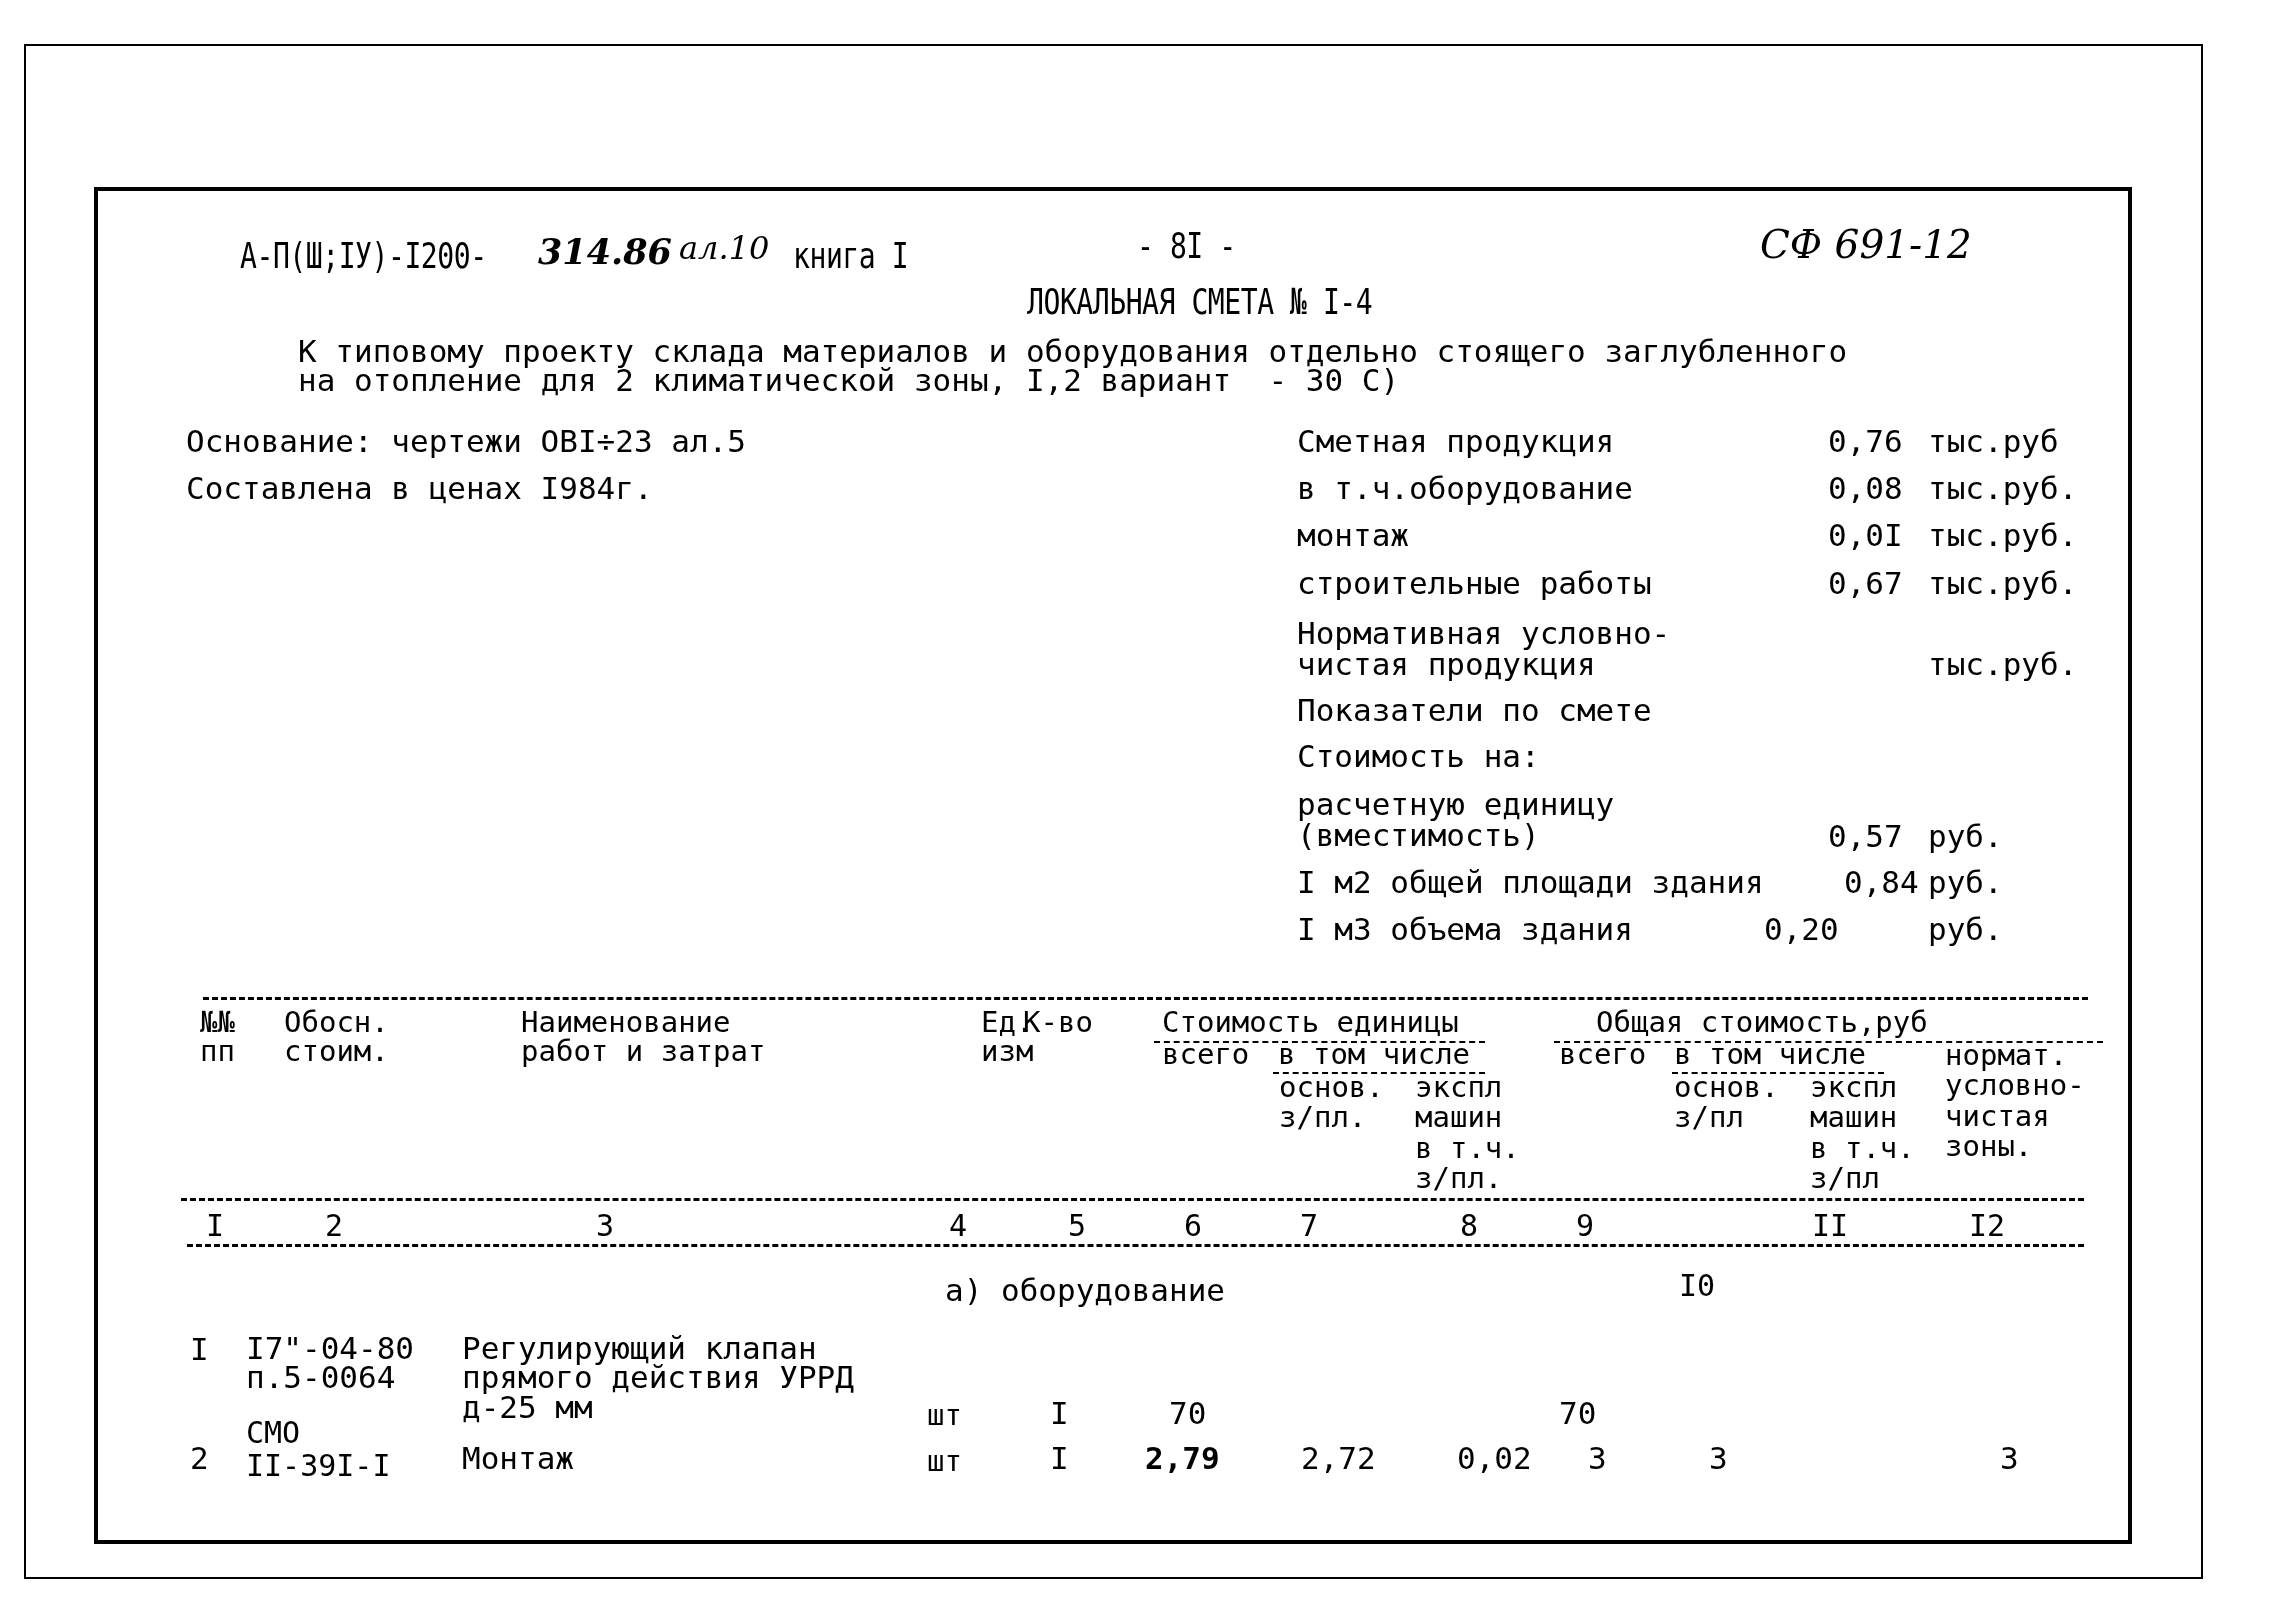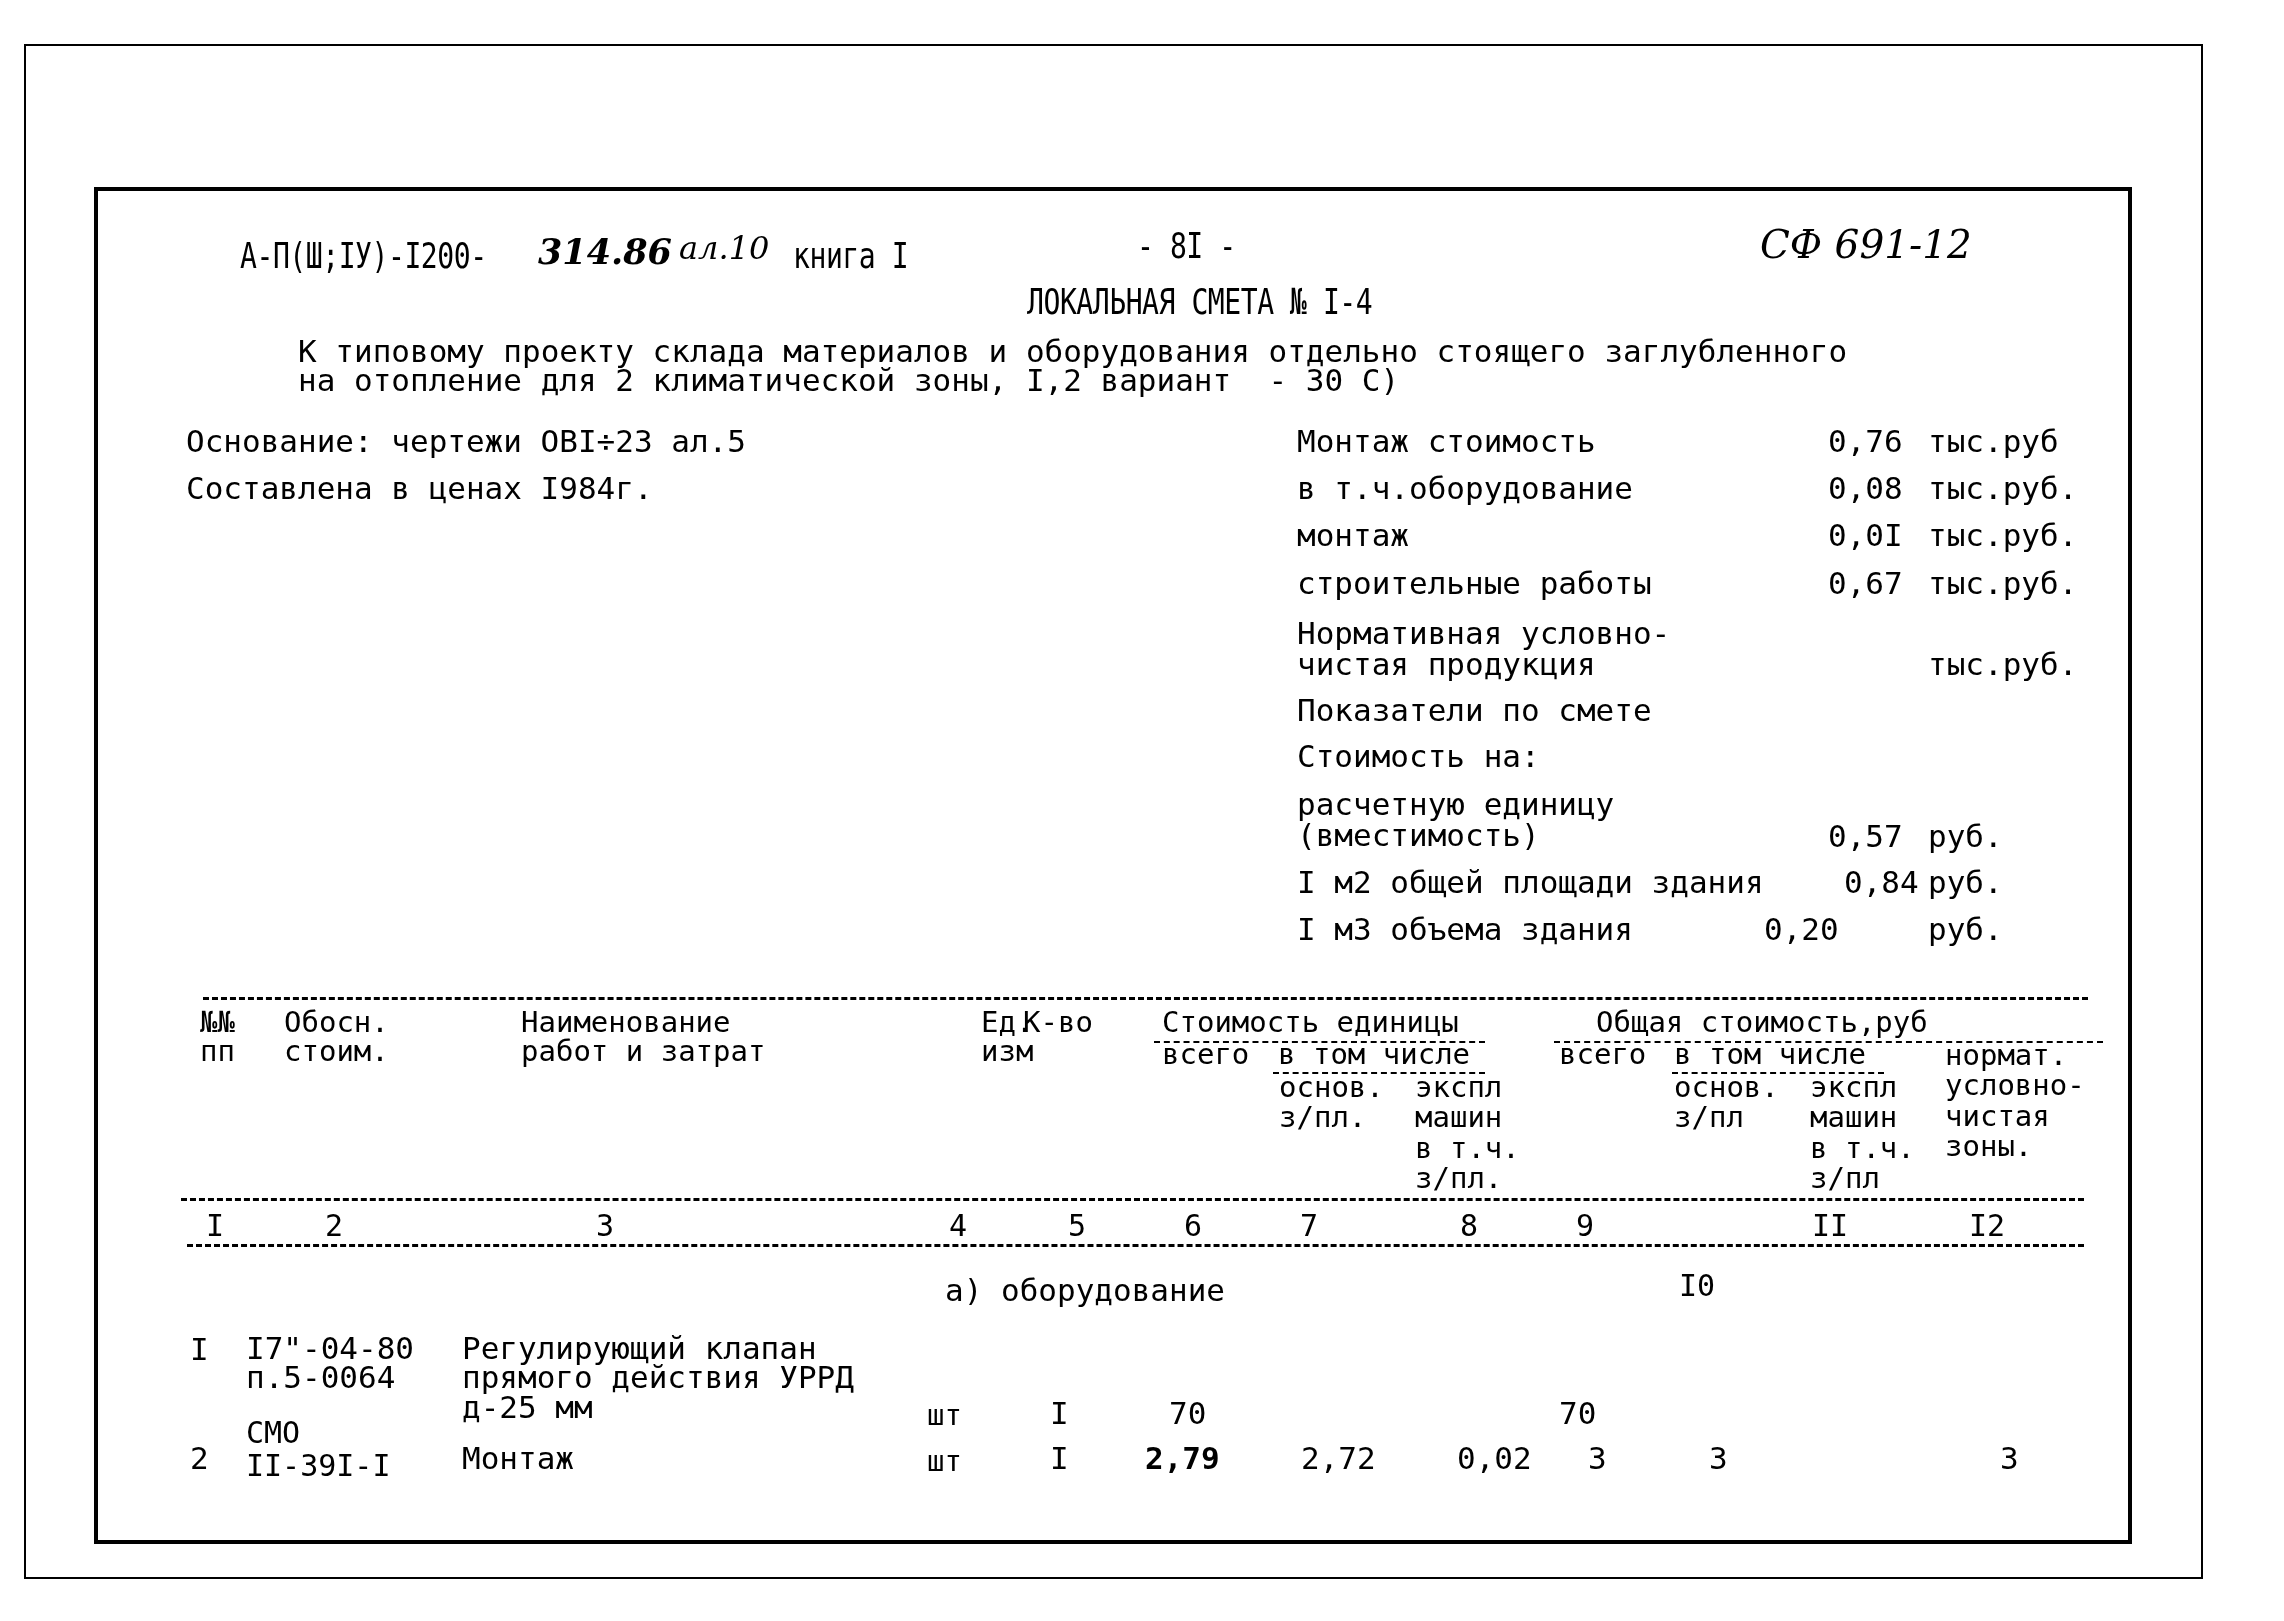--- a/index.html
+++ b/index.html
@@ -28,21 +28,21 @@
 <div class="t cond" style="left:793px; top:238px; font-size:36px;">книга I</div>
 <div class="t cond" style="left:1137px; top:228px; font-size:36px;">- 8I -</div>
 <div class="t hand" style="left:1760px; top:225px; font-size:39px; font-weight:normal;">СФ 691-12</div>
 <div class="t cond" style="left:1027px; top:284px; font-size:36px;">ЛОКАЛЬНАЯ СМЕТА № I-4</div>
 <div class="t" style="left:298px; top:336px; font-size:31px;">К типовому проекту склада материалов и оборудования отдельно стоящего заглубленного</div>
 <div class="t" style="left:298px; top:365px; font-size:31px;">на отопление для 2 климатической зоны, I,2 вариант  - 30 С)</div>
 
 <div class="t" style="left:186px; top:426px; font-size:31px;">Основание: чертежи ОВI÷23 ал.5</div>
 <div class="t" style="left:186px; top:473px; font-size:31px;">Составлена в ценах I984г.</div>
 
-<div class="t" style="left:1297px; top:426px;">Монтаж стоимость</div>
+<div class="t" style="left:1297px; top:426px;">Сметная продукция</div>
 <div class="t" style="left:1828px; top:426px;">0,76</div>
 <div class="t" style="left:1928px; top:426px;">тыс.руб</div>
 
 <div class="t" style="left:1297px; top:473px;">в т.ч.оборудование</div>
 <div class="t" style="left:1828px; top:473px;">0,08</div>
 <div class="t" style="left:1928px; top:473px;">тыс.руб.</div>
 
 <div class="t" style="left:1297px; top:520px;">монтаж</div>
 <div class="t" style="left:1828px; top:520px;">0,0I</div>
 <div class="t" style="left:1928px; top:520px;">тыс.руб.</div>

